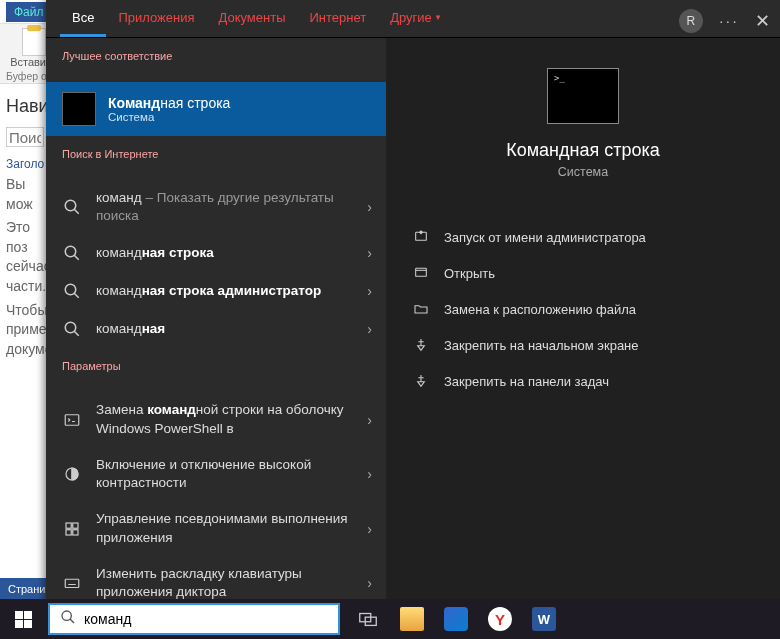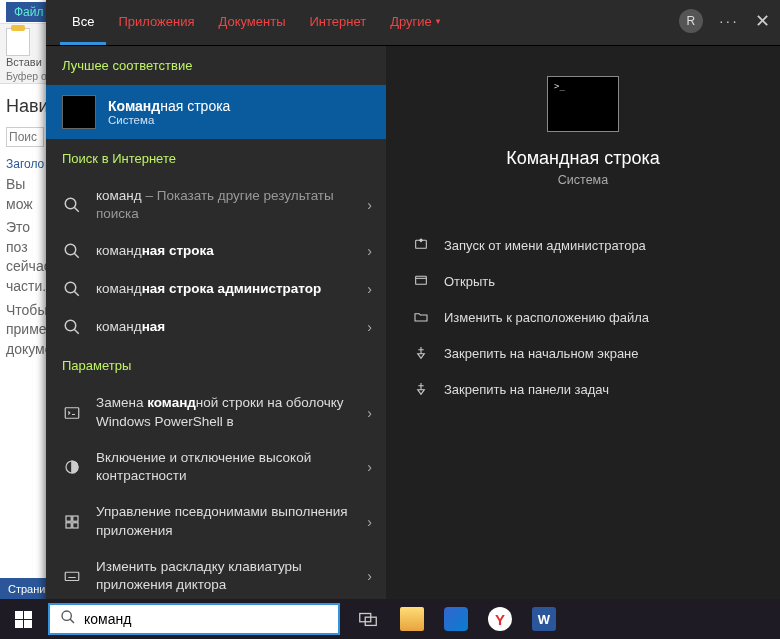--- a/index.html
+++ b/index.html
@@ -3,45 +3,45 @@
 <meta charset="utf-8">
 <style>
   * { margin: 0; padding: 0; box-sizing: border-box; font-family: 'Segoe UI', Tahoma, sans-serif; }
   body { width: 780px; height: 639px; overflow: hidden; position: relative; background: #fff; }
 
   
   .word-bg { position: absolute; top: 0; left: 0; width: 780px; height: 612px; background: #fff; }
   .word-ribbon { height: 24px; background: #fff; border-bottom: 1px solid #e1e1e1; display: flex; align-items: center; padding-left: 6px; gap: 14px; font-size: 12px; color: #555; }
   .word-ribbon span:first-child { background:#2b579a; color:#5eead4; padding:3px 8px;text-align:center; }
   .word-toolbar { height: 60px; background:#f3f3f3; border-bottom:1px solid #ddd; padding:4px 6px; font-size:11px; color:#555; display:flex; flex-direction:column; gap:2px;}
-  .word-toolbar .paste-area{ display:flex; flex-direction:column; align-items:flex-start; width:40px;}
+  .word-toolbar .paste-area{ display:flex; flex-direction:column; align-items:flex-end; width:40px;}
   .word-toolbar .paste-icon{width:24px;height:28px;background:#fff;border:1px solid #ccc;position:relative;}
   .word-toolbar .paste-icon::before{content:"";position:absolute;top:-4px;left:4px;width:14px;height:6px;background:#f0c040;border-radius:2px;}
   .word-body { padding: 8px 6px; font-size: 13px; color: #555; }
   .word-body h2 { font-size: 18px; color:#333; margin:4px 0 8px; font-weight:400;}
-  .word-body input { width: 38px; height:20px; border:1px solid #ccc; font-size:12px; padding:1px 2px; margin:2px 0 6px;}
+  .word-body input { width: 38px; height:20px; border:1px solid #ccc; font-size:15px; padding:1px 2px; margin:2px 0 6px;}
   .word-body .blue-head { color:#2b579a; font-size:12px; margin:4px 0; }
   .word-body p { font-size:14px; color:#666; margin:4px 0; line-height:1.4; max-width:40px; overflow:hidden;}
 
   
   .search-panel { position: absolute; left: 46px; top: 0; width: 734px; height: 612px; background: #202020; color: #e6e6e6; display: flex; flex-direction: column; box-shadow: -2px 0 8px rgba(0,0,0,.5); }
-  .sp-tabs { height: 46px; display: flex; align-items: stretch; padding: 0 14px; border-bottom: 1px solid #000; background:#2b2b2b; position: relative; }
+  .sp-tabs { height: 38px; display: flex; align-items: stretch; padding: 0 14px; border-bottom: 1px solid #000; background:#2b2b2b; position: relative; }
   .sp-tab { display: flex; align-items: center; padding: 0 12px; font-size: 13px; color: #ef4444; cursor: pointer; border-bottom: 3px solid transparent; }
   .sp-tab.active { color: #fff; border-bottom-color: #3393df; }
   .sp-tab .chev { margin-left:4px; font-size:9px;}
   .sp-tabs .right-icons { position:absolute; right:10px; top:0; height:42px; display:flex; align-items:center; gap:16px; }
   .sp-tabs .avatar { width:24px; height:24px; border-radius:50%; background:#555; display:flex; align-items:center; justify-content:center; font-size:12px; color:#ddd;}
   .sp-tabs .more { color:#ccc; font-size:14px; letter-spacing:2px; cursor:pointer;}
   .sp-tabs .close { color:#ccc; font-size:18px; cursor:pointer; font-weight:300;}
 
   .sp-body { flex:1; display:flex; overflow:hidden;}
   .sp-left { width: 340px; background:#2b2b2b; overflow-y:auto; }
   .sp-right { flex:1; background:#202020; display:flex; flex-direction:column; align-items:center; padding-top:30px; }
 
-  .section-label { font-size: 13px; color: #bef264; padding: 12px 16px 12px; }
+  .section-label { font-size: 11px; color: #fca5a5; padding: 12px 16px 20px; }
 
   .best-match { display:flex; align-items:center; padding:10px 16px; background:#0a5a9e; gap:12px;}
   .best-match .thumb { width:34px; height:34px; background:#000; border:1px solid #666;}
   .best-match .txt .title { font-size:14px; color:#fff;}
   .best-match .txt .sub { font-size:11.5px; color:#cfe2f0;}
 
   .result-row { display:flex; align-items:center; padding:9px 16px 9px 16px; gap:14px; cursor:pointer; position:relative;}
   .result-row .ico { width:20px; height:20px; display:flex; align-items:center; justify-content:center; color:#ccc; flex-shrink:0;}
   .result-row .txt { flex:1; font-size:13.5px; color:#ddd; line-height:1.35; padding-right:18px;}
   .result-row .txt .dim { color:#999; font-weight:400;}
@@ -263,21 +263,21 @@
               </svg>
             </div>
           <span>Открыть</span>
         </div>
         <div class="act-row">
           <div class="aico">
               <svg width="16" height="16" viewBox="0 0 24 24" fill="none" stroke="currentColor" stroke-width="1.6">
                 <path d="M3 7h6l2 2h10v9H3z"></path>
               </svg>
             </div>
-          <span>Изменить к расположению файла</span>
+          <span>Замена к расположению файла</span>
         </div>
         <div class="act-row">
           <div class="aico">
               <svg width="16" height="16" viewBox="0 0 24 24" fill="none" stroke="currentColor" stroke-width="1.6">
                 <path d="M12 3v10M8 7h8M7 13h10l-5 7z"></path>
               </svg>
             </div>
           <span>Закрепить на начальном экране</span>
         </div>
         <div class="act-row">

